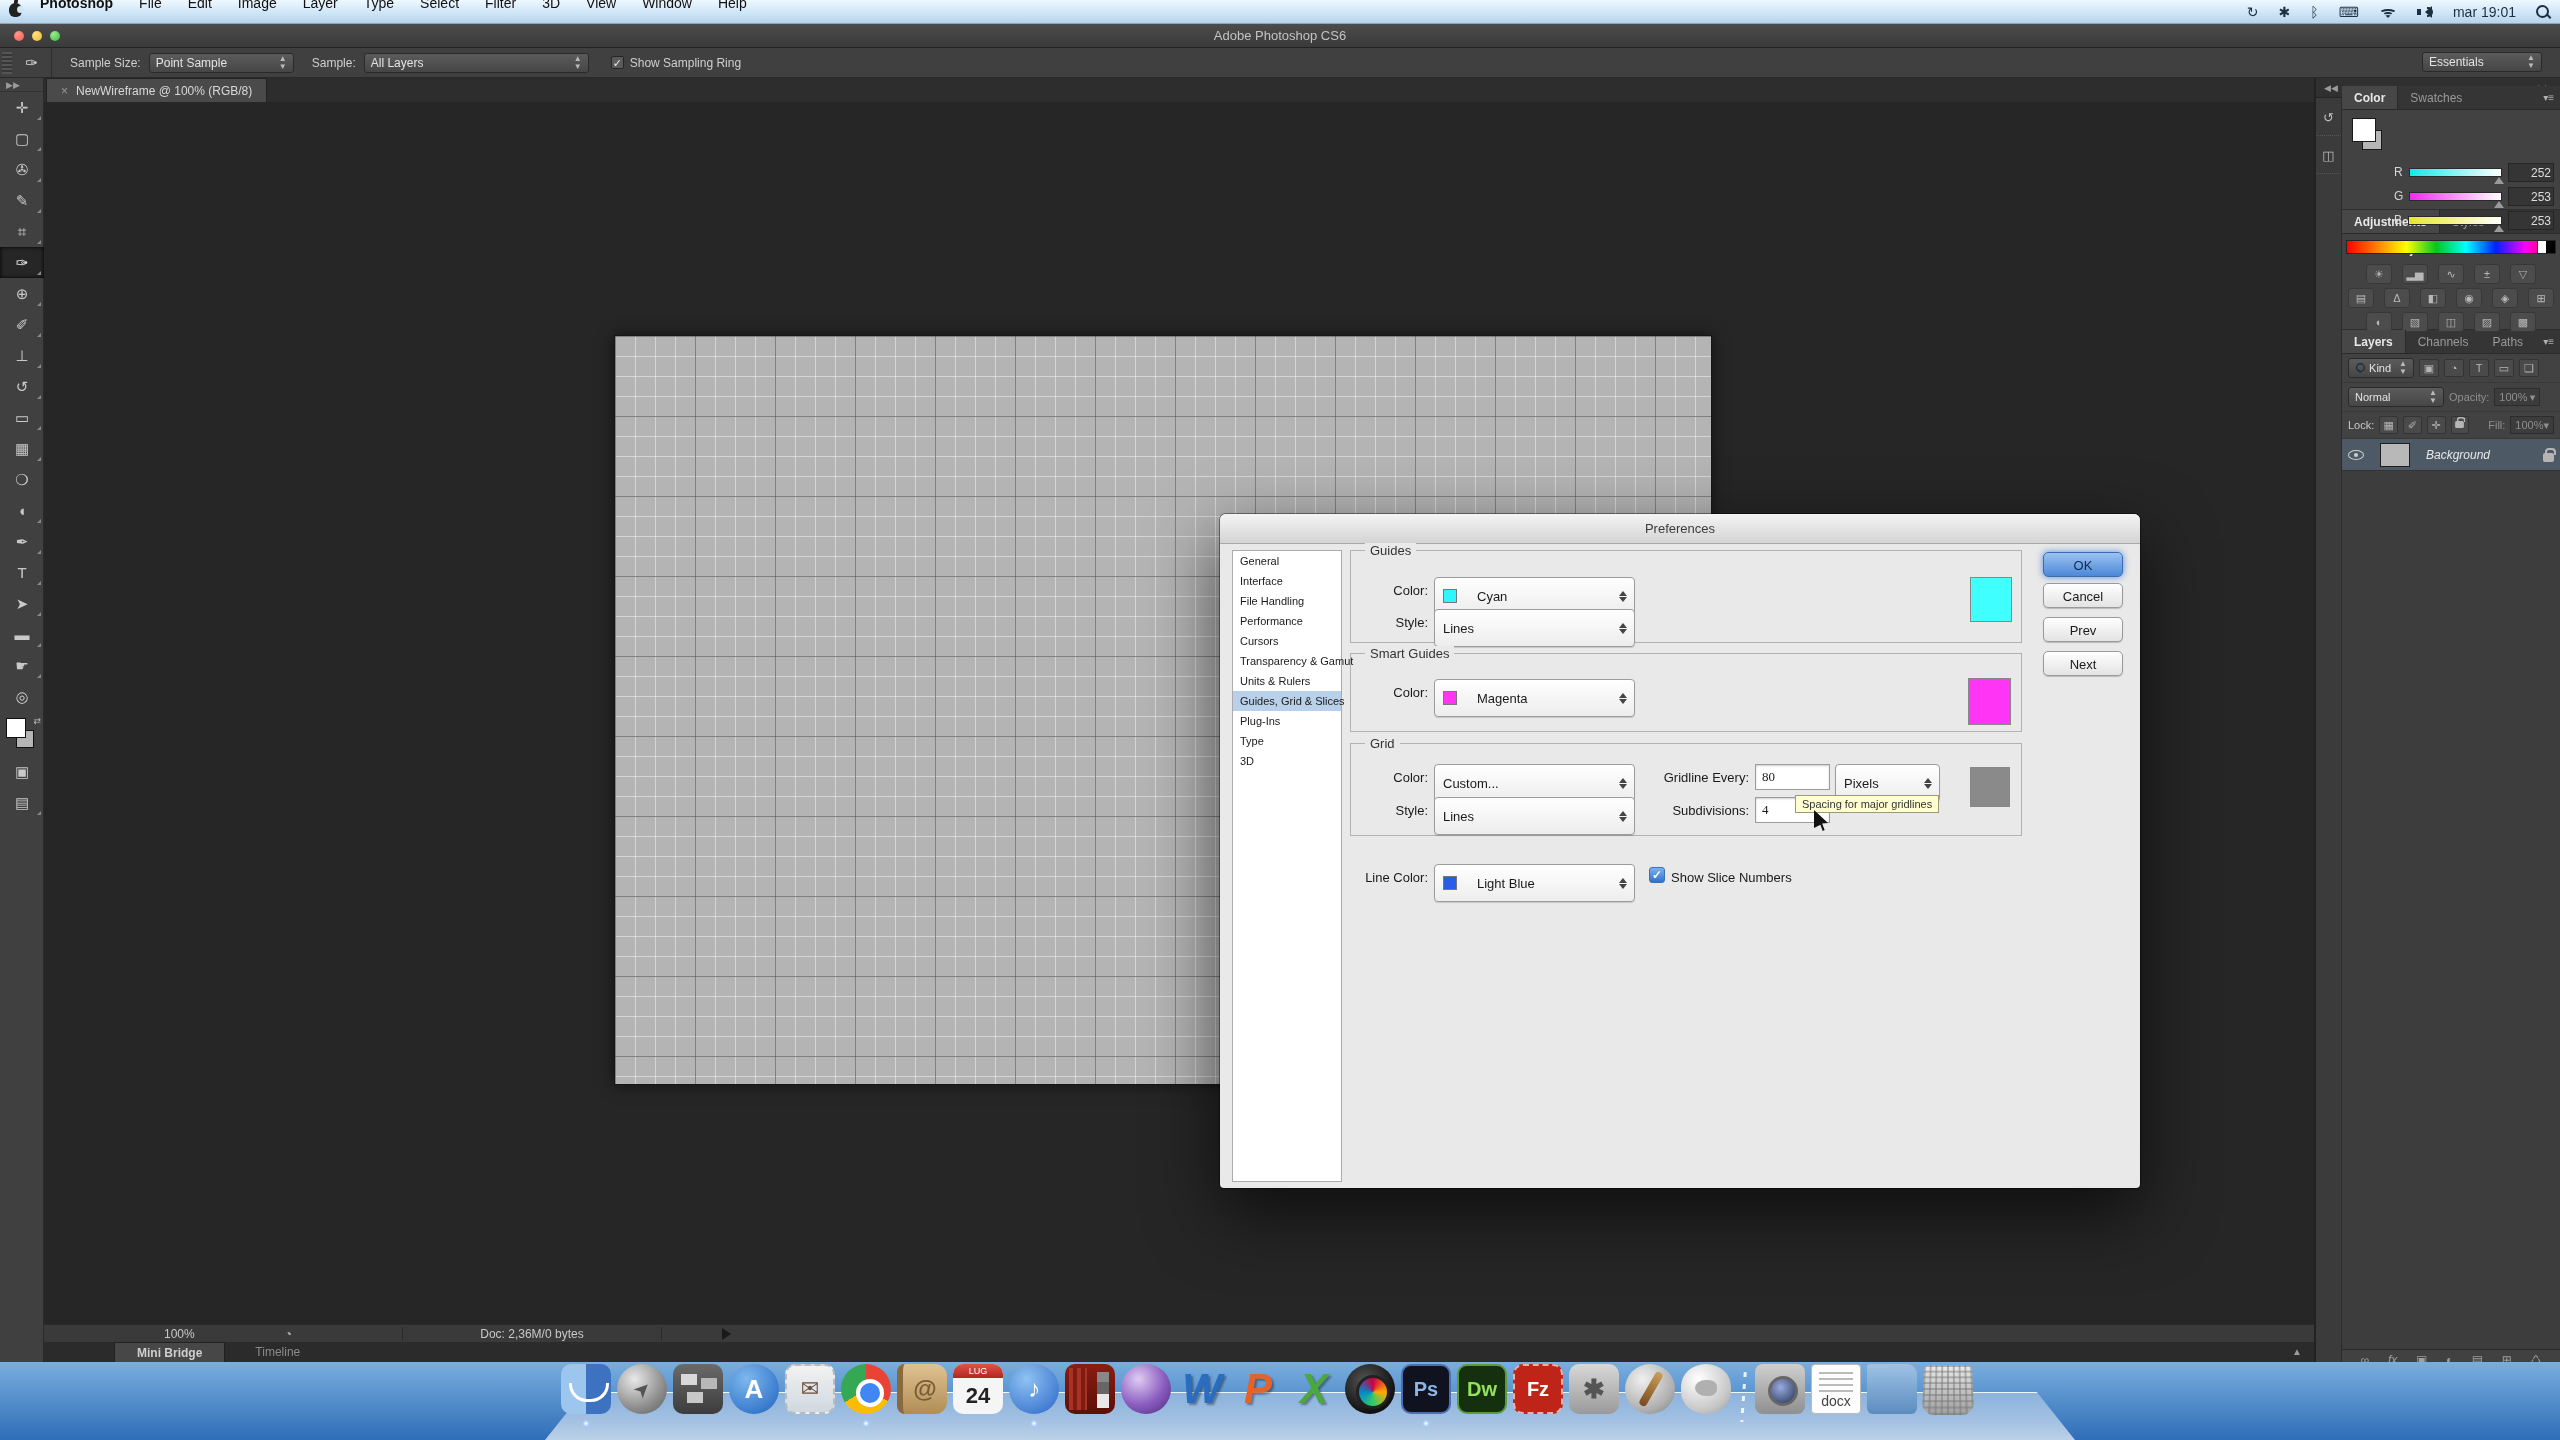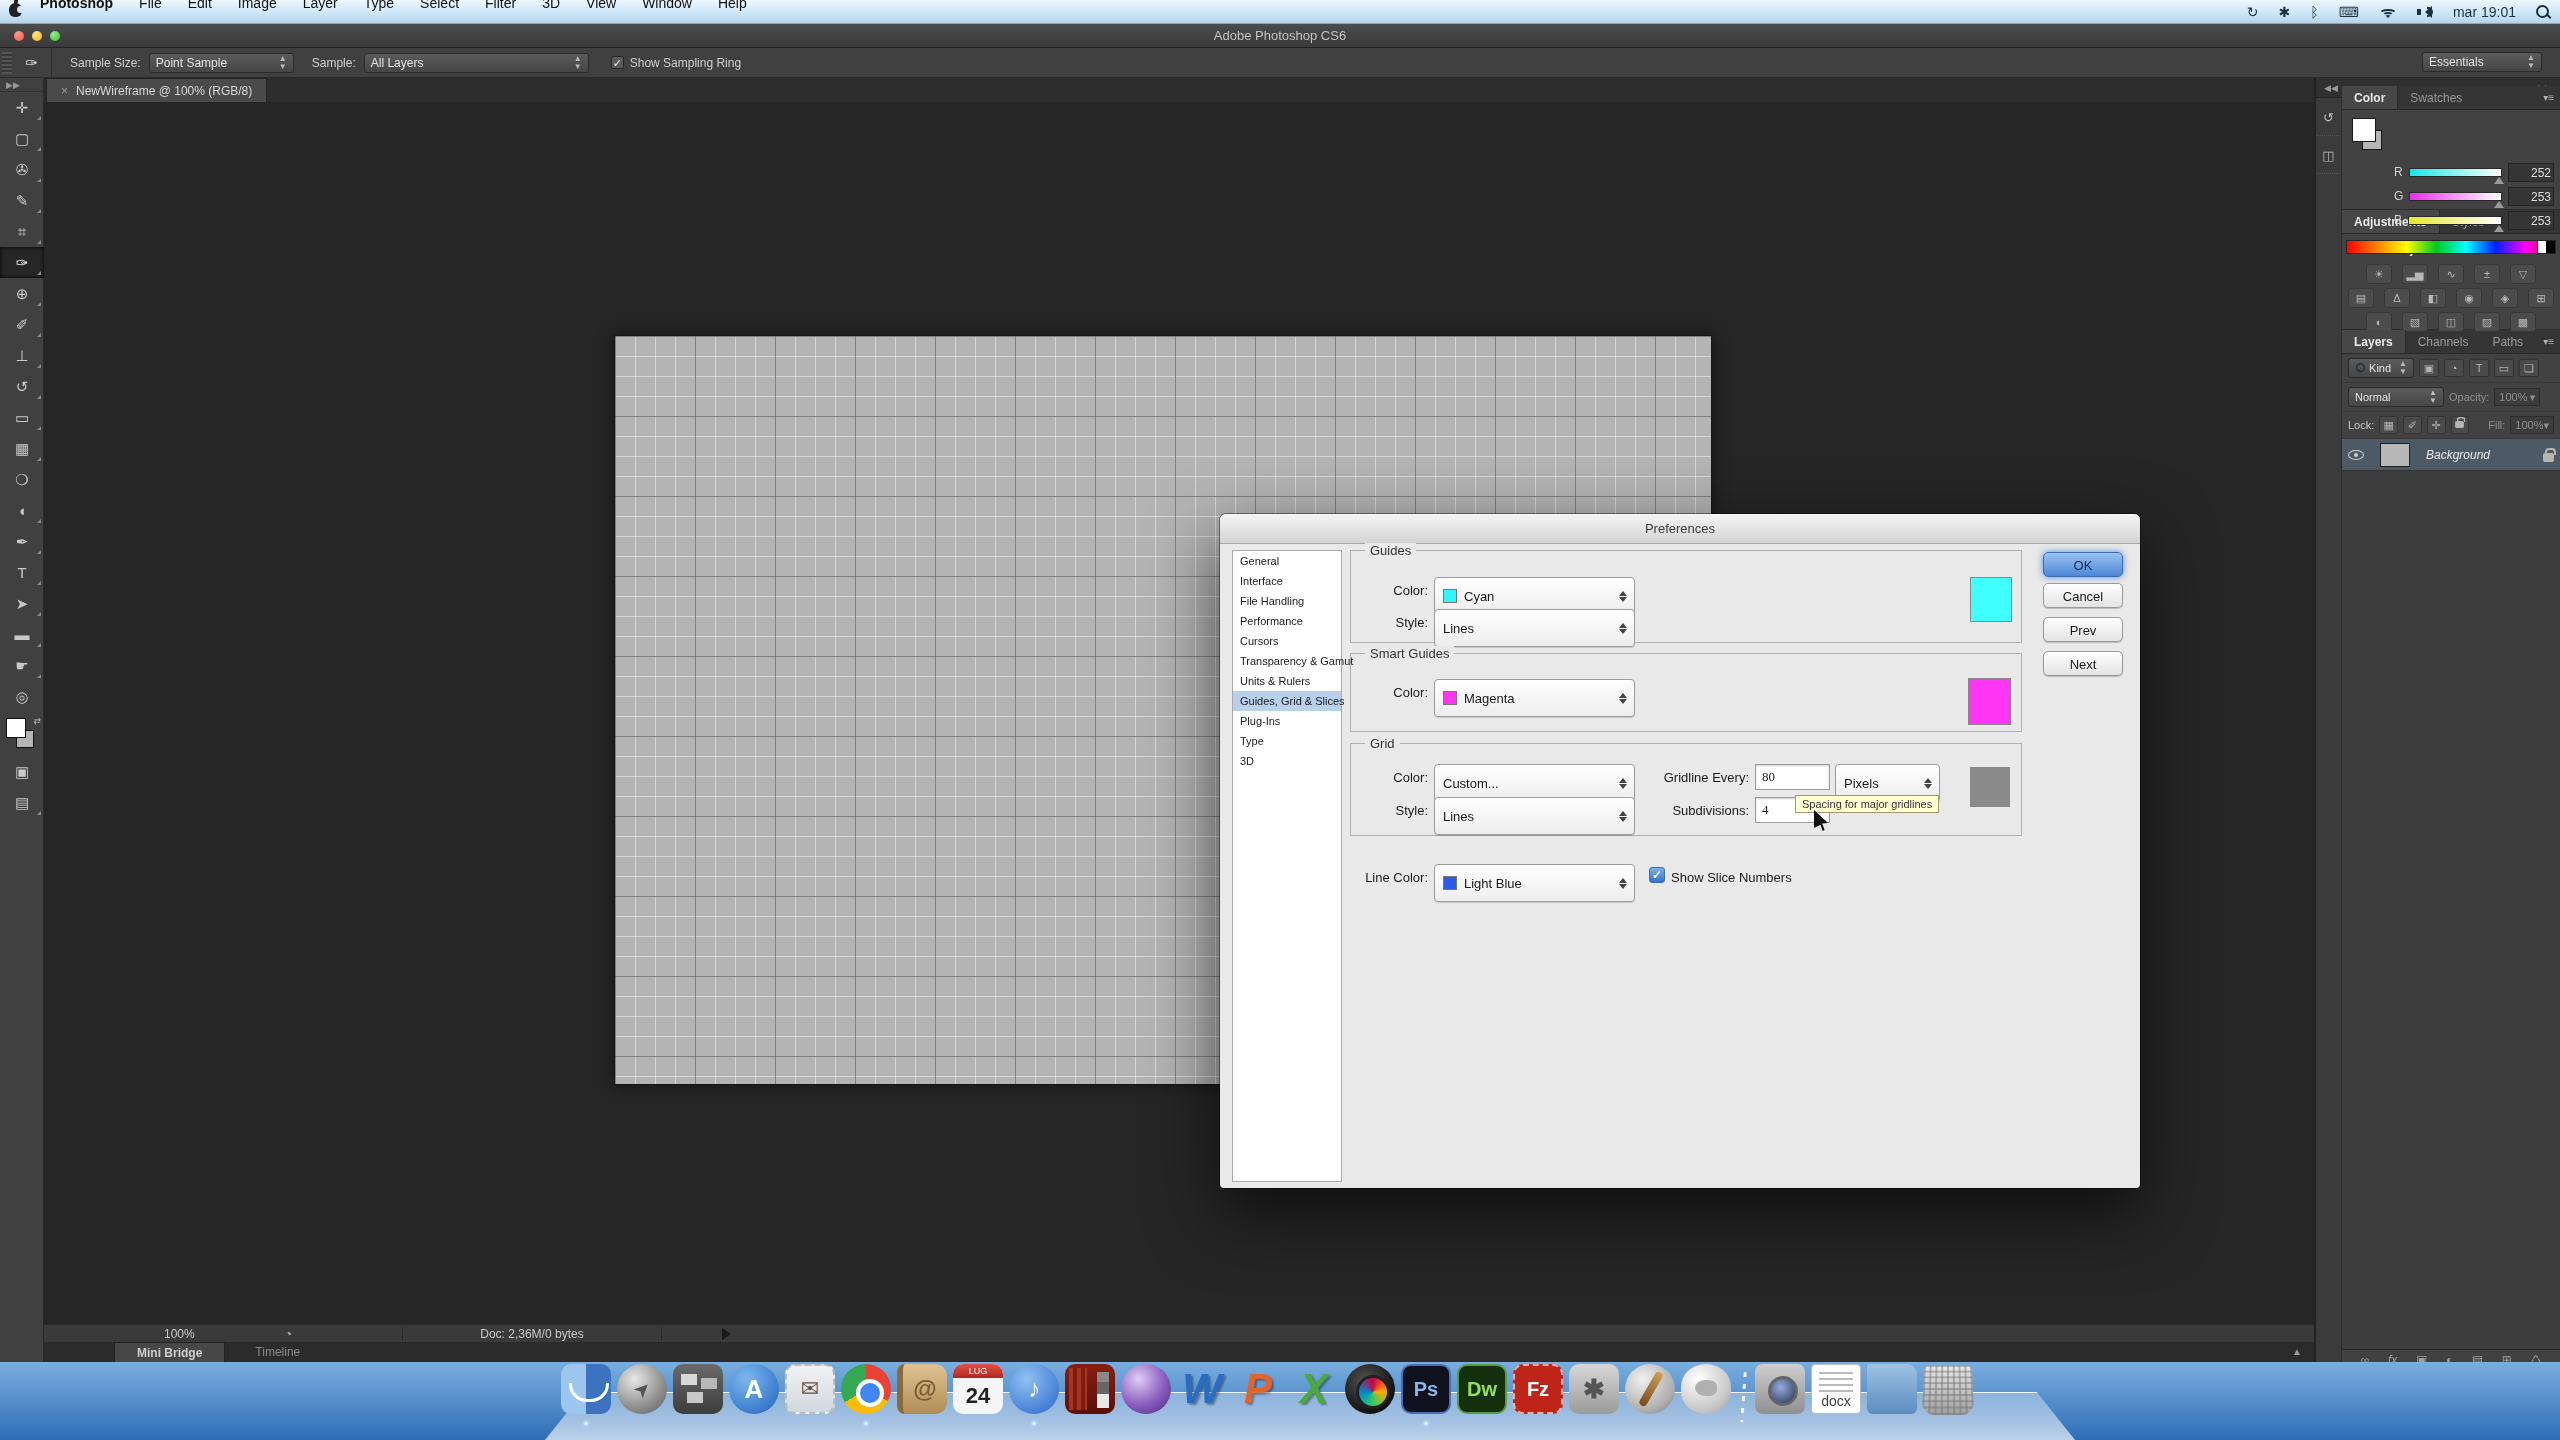--- a/index.html
+++ b/index.html
@@ -158,21 +158,21 @@
   .sideitem { padding:4px 7px; height:20px; white-space:nowrap; }
   .sideitem.sel { background:#b8d0ea; }
   .groupbox { position:absolute; left:130px; width:672px; border:1px solid #b2b2b2; }
   .legend { position:absolute; left:14px; top:-8px; background:#e9e9e9; padding:0 5px; color:#333; }
   #box-guides { top:36px; height:93px; }
   #box-smart  { top:139px; height:79px; }
   #box-grid   { top:229px; height:93px; }
   #box-slices { top:330px; height:59px; }
   .flabel { position:absolute; text-align:right; color:#1a1a1a; }
   .mdd { position:absolute; height:38px; background:linear-gradient(#ffffff,#ededed); border:1px solid #9c9c9c; border-radius:4px;
-    box-shadow:0 1px 1px rgba(0,0,0,.15); display:flex; align-items:center; padding:0 4px 0 8px; gap:7px; }
+    box-shadow:0 1px 1px rgba(0,0,0,.15); display:flex; align-items:center; padding:0 4px 0 8px; gap:20px; }
   .mdd .chip { width:14px; height:14px; border:1px solid #777; }
   .mdd .txt { flex:1; }
   .mdd .ud { width:15px; height:20px; display:flex; flex-direction:column; justify-content:center; align-items:center; gap:1px; }
   .mdd .ud i { width:0; height:0; border:4px solid transparent; }
   .mdd .ud i.u { border-bottom:5px solid #444; }
   .mdd .ud i.d { border-top:5px solid #444; }
   .minput { position:absolute; height:26px; background:#fff; border:1px solid #9c9c9c; box-shadow:inset 0 1px 2px rgba(0,0,0,.2); padding:4px 6px;font-family:Liberation Serif, serif; }
   .bigswatch { position:absolute; border:1px solid #888; }
   .mcheck { position:absolute; width:16px; height:16px; border-radius:3px; border:1px solid #3f6fae;
     background:linear-gradient(#79b2ef,#3272cf); color:#fff; font-size:12px; font-weight:bold; line-height:15px; text-align:center; }

